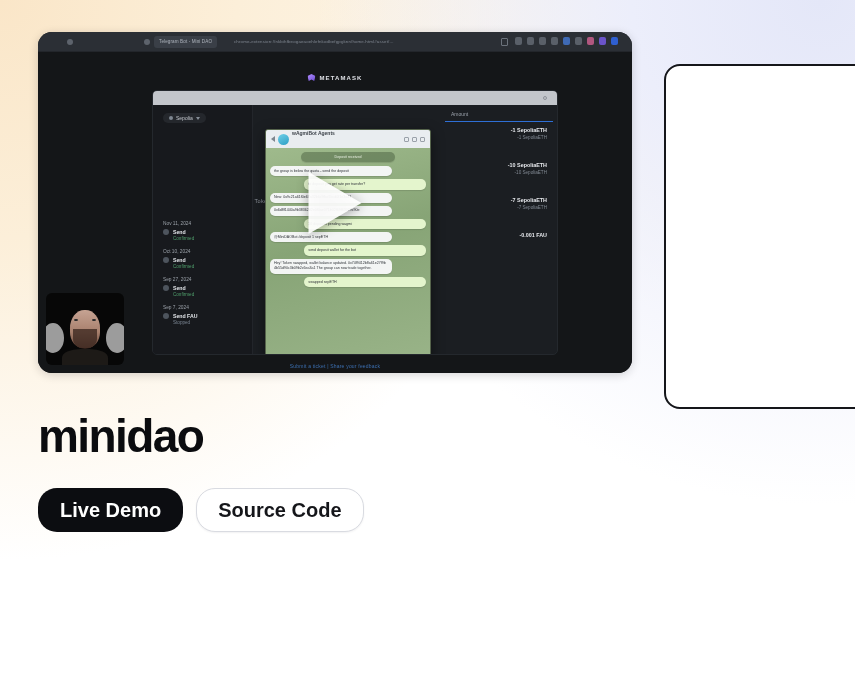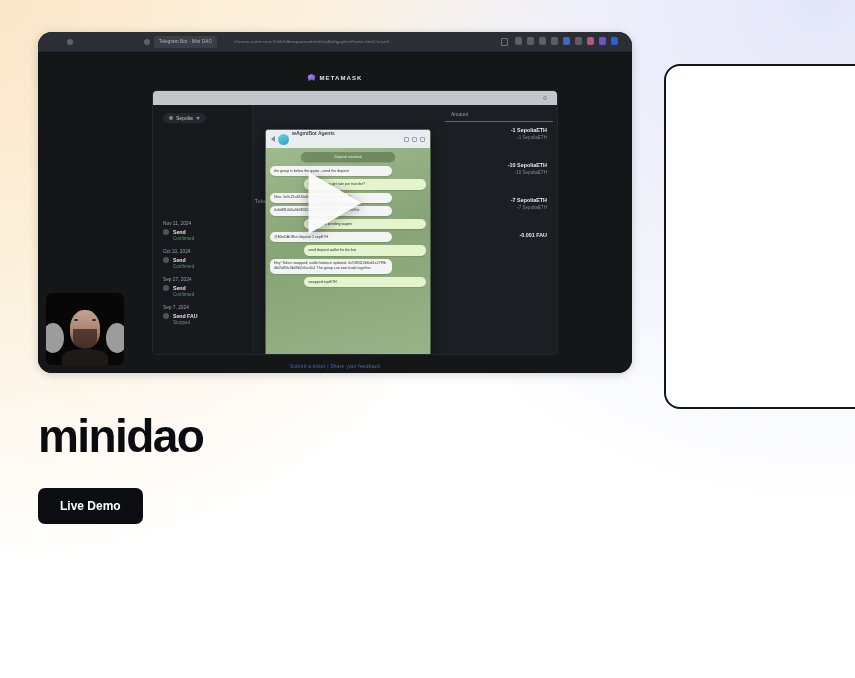--- a/index.html
+++ b/index.html
@@ -481,23 +481,23 @@
     color: #6f7480;
     max-width: 752px;
   }
   .actions {
     margin-top: 26px;
     display: flex;
     gap: 13px;
     align-items: center;
   }
   .btn {
-    font-size: 12px;
+    font-size: 20px;
     font-weight: 700;
-    border-radius: 7px;
+    border-radius: 19px;
     padding: 11px 21px;
     cursor: pointer;
     line-height: 1;
     white-space: nowrap;
     border: 1px solid transparent;
   }
   .btn-primary {
     background: #0c0d11;
     color: #ffffff;
   }
@@ -669,15 +669,16 @@
 
     <div class="side-card"></div>
   </div>
 
   <div class="content">
     <h1 class="title">minidao</h1>
 
 
     <div class="actions">
       <button class="btn btn-primary">Live Demo</button>
+      <button class="btn btn-secondary">Source Code</button>
     </div>
   </div>
 </div>
 
 </body></html>

